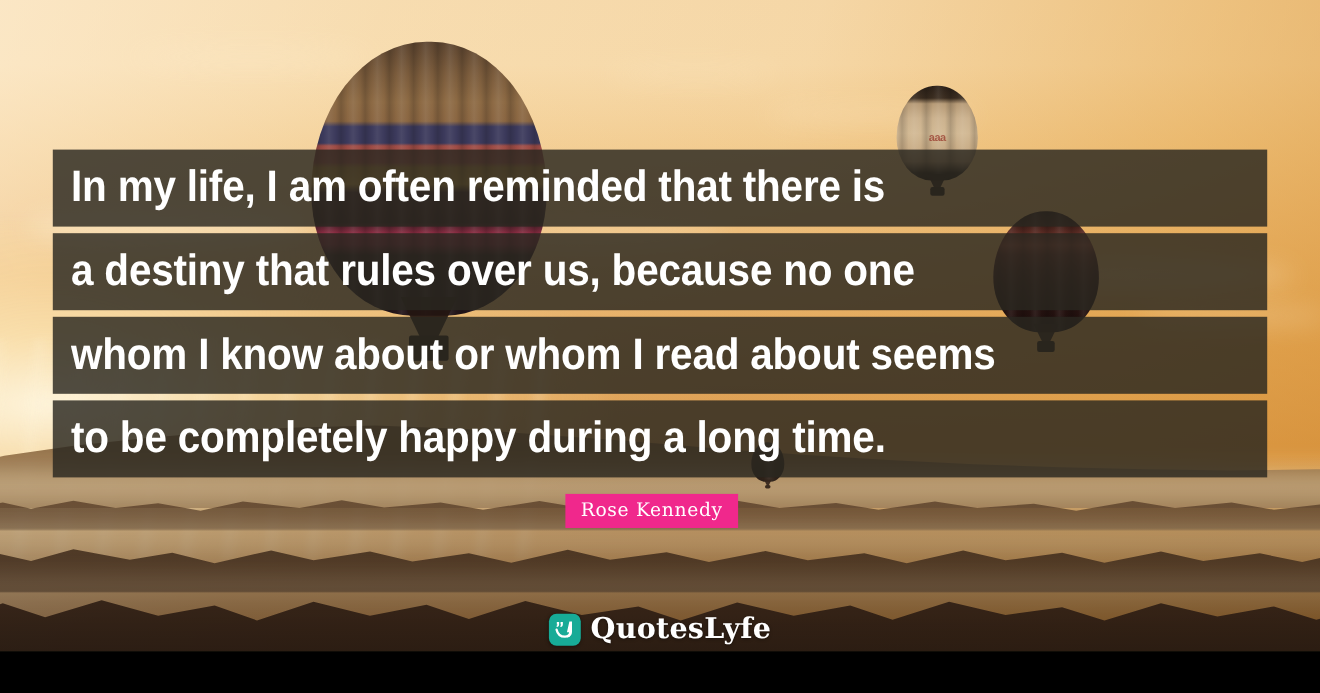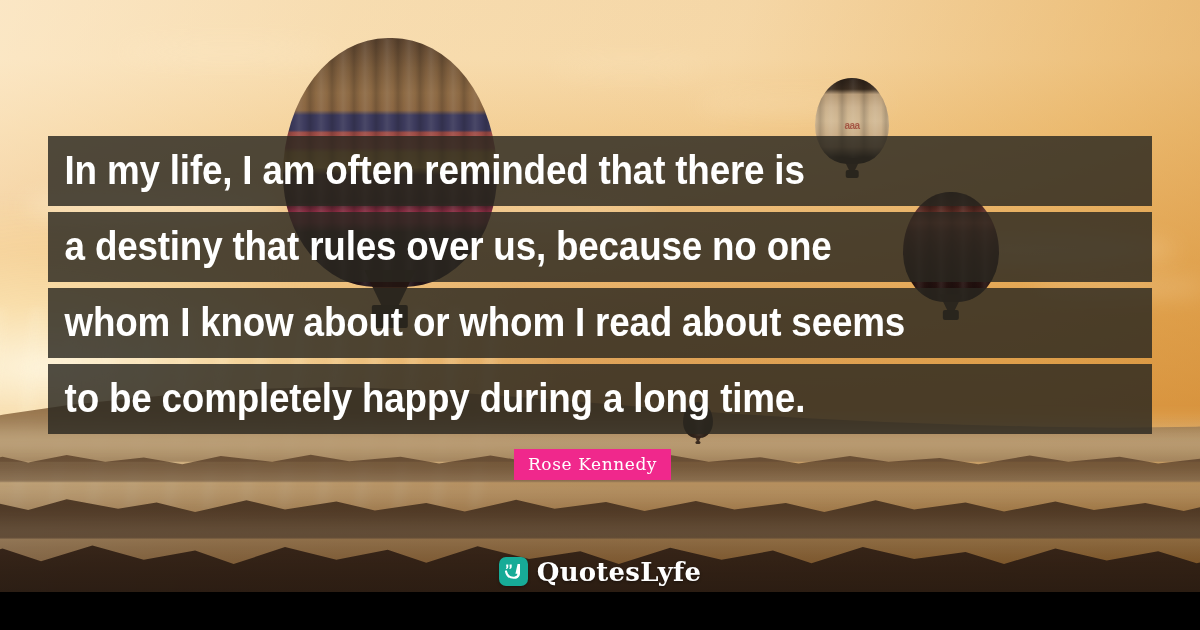--- a/index.html
+++ b/index.html
@@ -359,21 +359,21 @@
     padding: 5px 14px 6px 14px;
     white-space: nowrap;
   }
 
   
   .brand {
     position: absolute;
     left: 0; right: 0;
     top: 557px;
     display: flex;
-    align-items: flex-start;
+    align-items: flex-end;
     justify-content: center;
     gap: 9px;
     z-index: 6;
   }
   .brand-mark {
     width: 29px;
     height: 29px;
     border-radius: 7px;
     background: #17ab97;
     position: relative;

